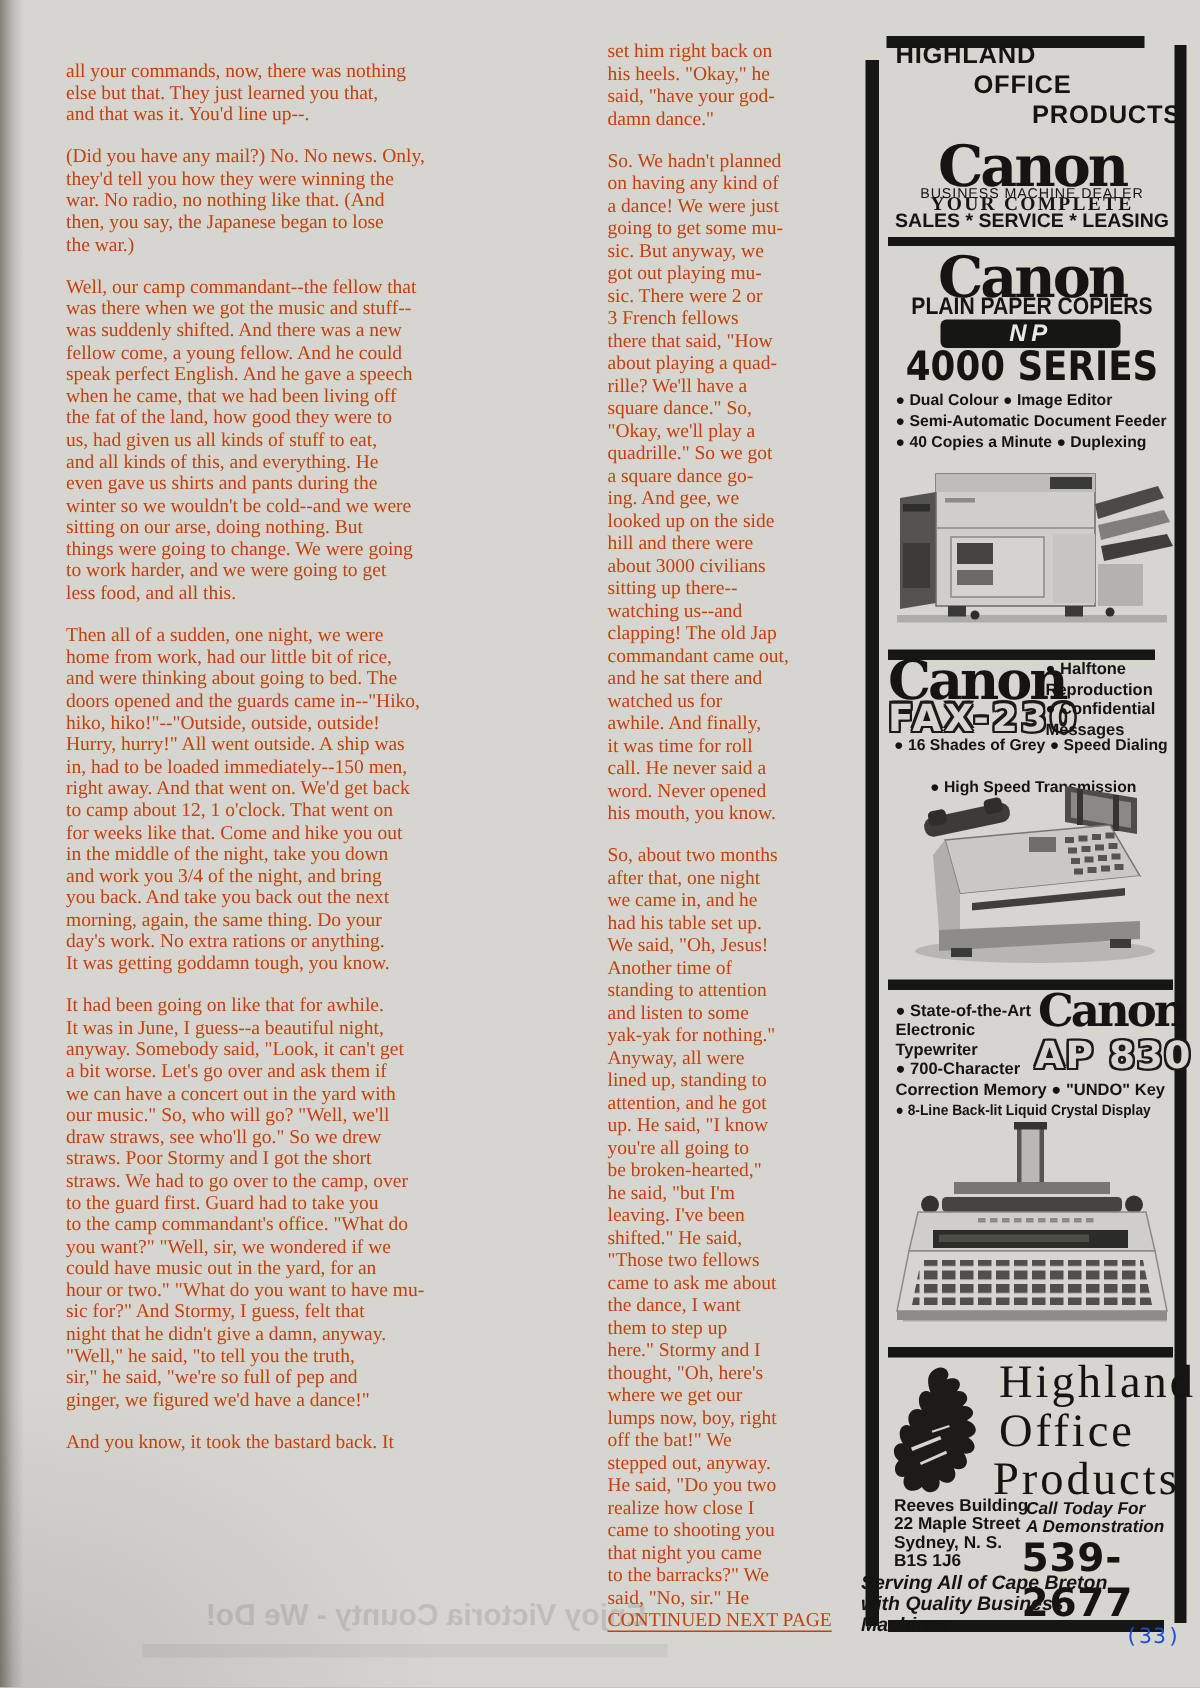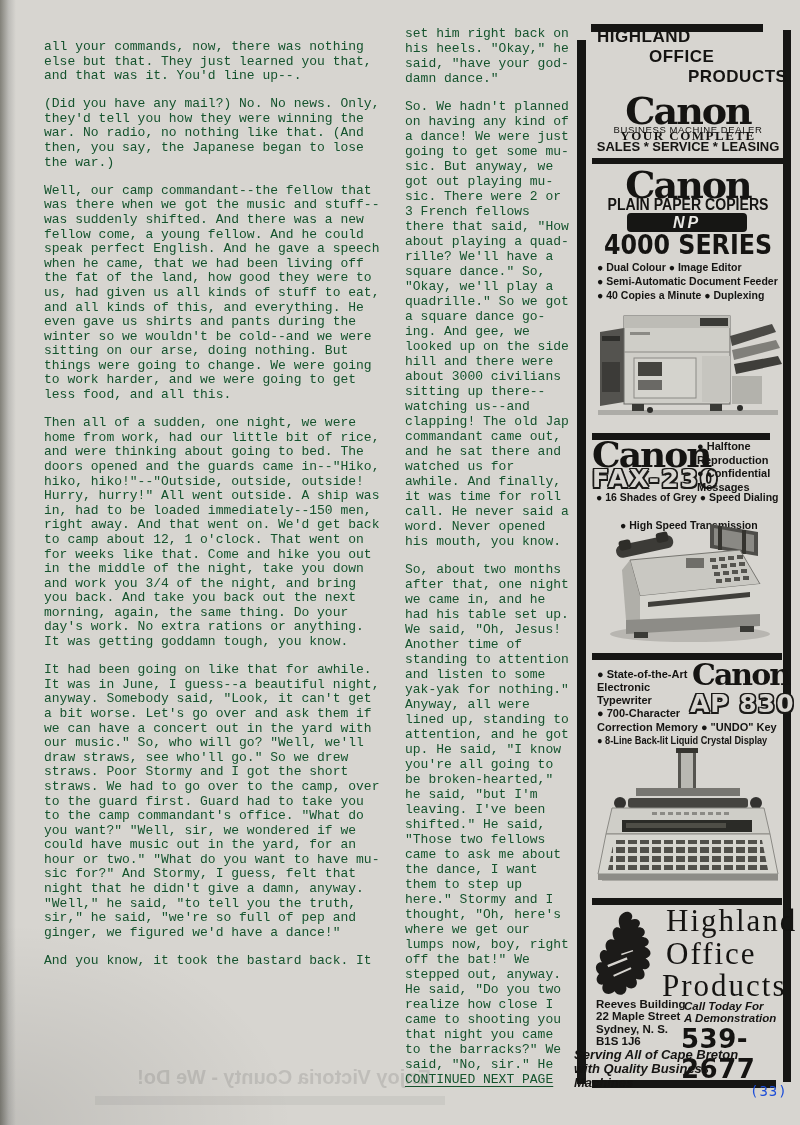--- a/index.html
+++ b/index.html
@@ -3,22 +3,22 @@
 <meta charset="utf-8">
 <style>
   html,body{margin:0;padding:0;background:#b7b6b2;}
   .page{position:relative;width:800px;height:1125px;background:#d7d5d0;overflow:hidden;
         font-family:"Liberation Sans",sans-serif;color:#151412;}
   .edge-left{position:absolute;left:0;top:0;width:16px;height:100%;
         background:linear-gradient(90deg,#828179,#bdbcb8 55%,rgba(215,213,208,0));}
   .shadow-bl{position:absolute;left:0;bottom:0;width:320px;height:220px;
         background:radial-gradient(ellipse at 0% 100%,rgba(0,0,0,0.10),rgba(0,0,0,0) 65%);}
   
-  .col{position:absolute;font-family:Liberation Mono, monospace;
-       font-size:13px;color:#14532d;}
+  .col{position:absolute;font-family:Liberation Serif, serif;
+       font-size:13px;color:#c2410c;}
   .col .para{white-space:pre;margin:0 0 13.5px 0;}
   .col-left{left:44px;top:40px;width:348px;line-height:14.6px;}
   .col-mid{left:405px;top:26px;width:176px;line-height:15px;}
   .col-mid .para{margin-bottom:13px;}
   .continued{white-space:pre;text-decoration:underline;text-underline-offset:3px;}
   
   .bar{position:absolute;background:#161614;}
   
   .ad-h{position:absolute;font-weight:bold;font-size:17px;letter-spacing:.5px;}
   .canon{position:absolute;font-family:"DejaVu Serif","Liberation Serif",serif;

